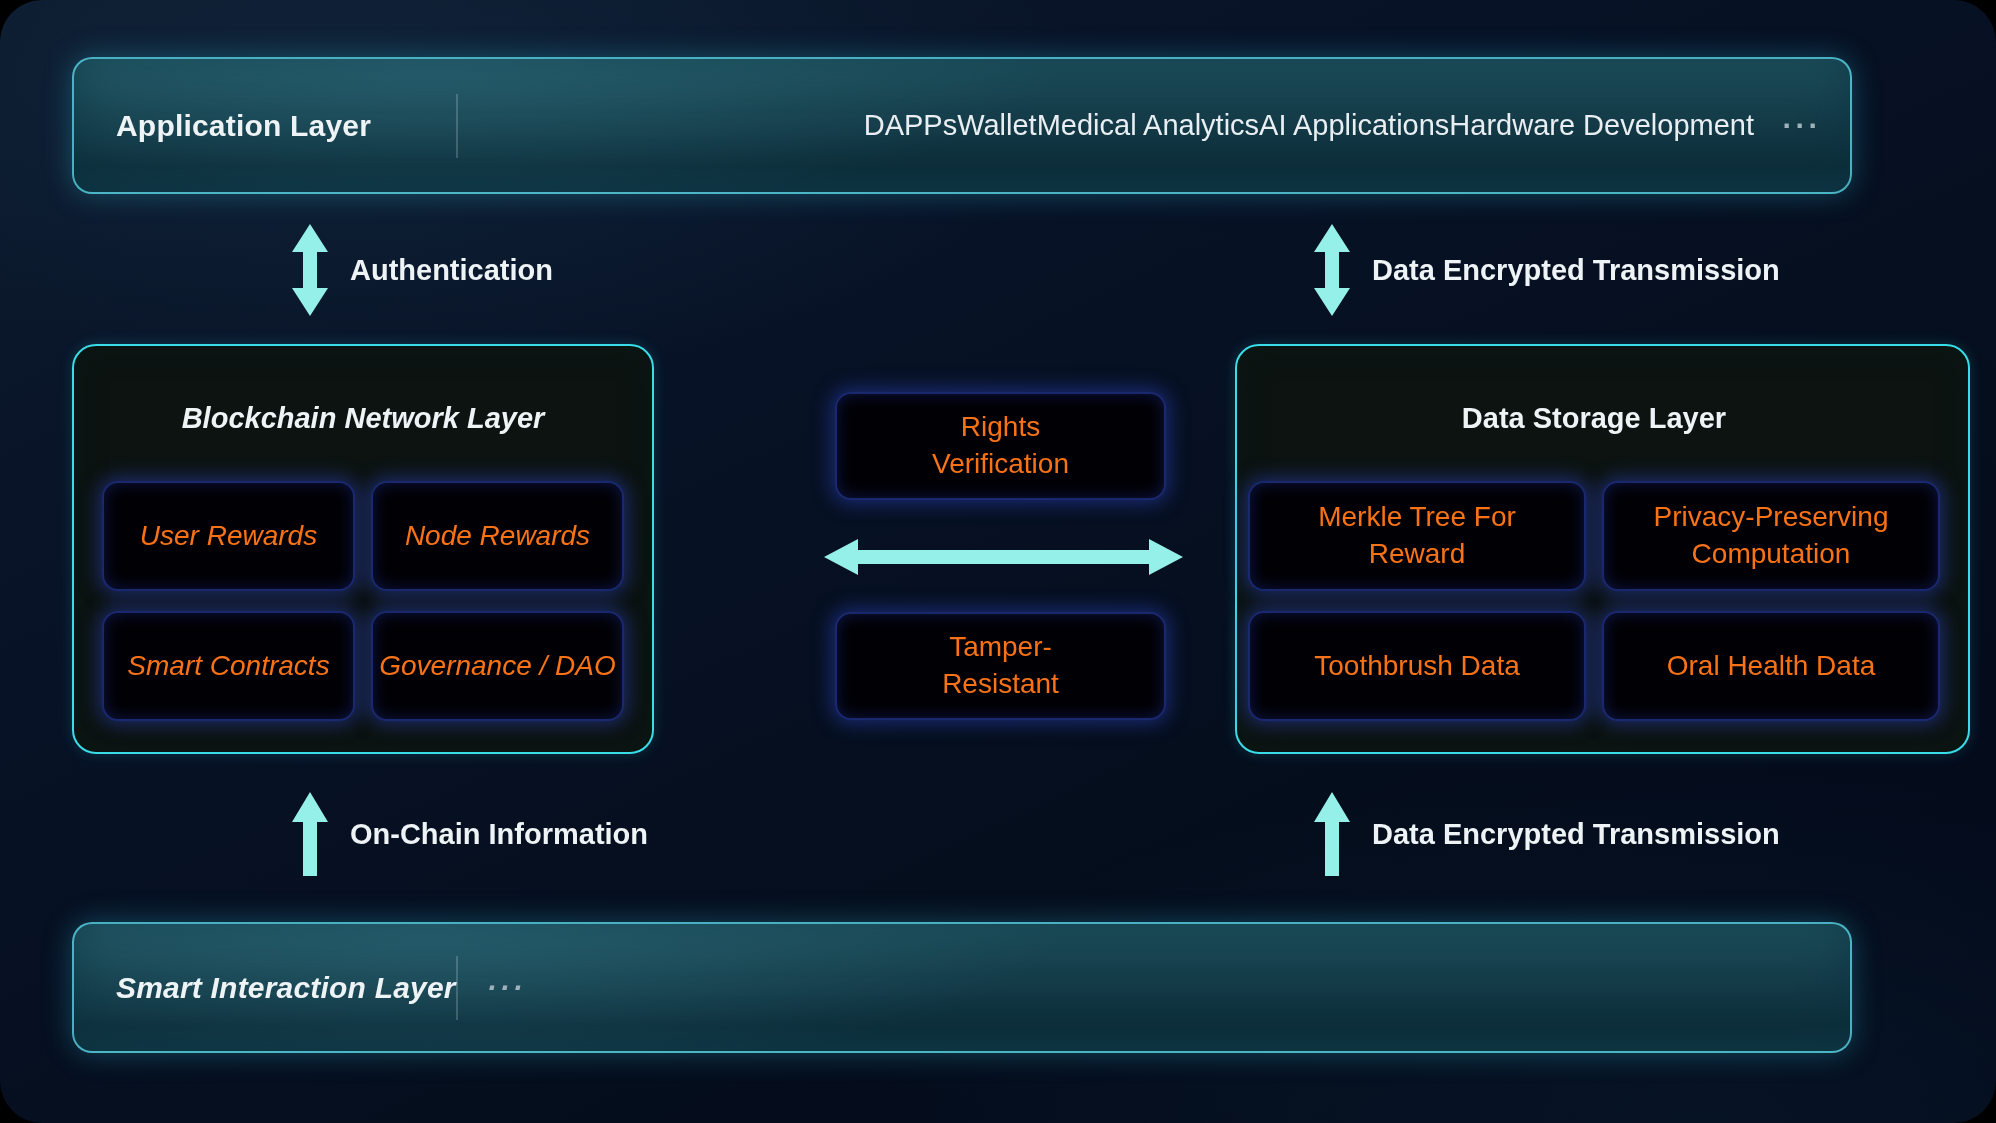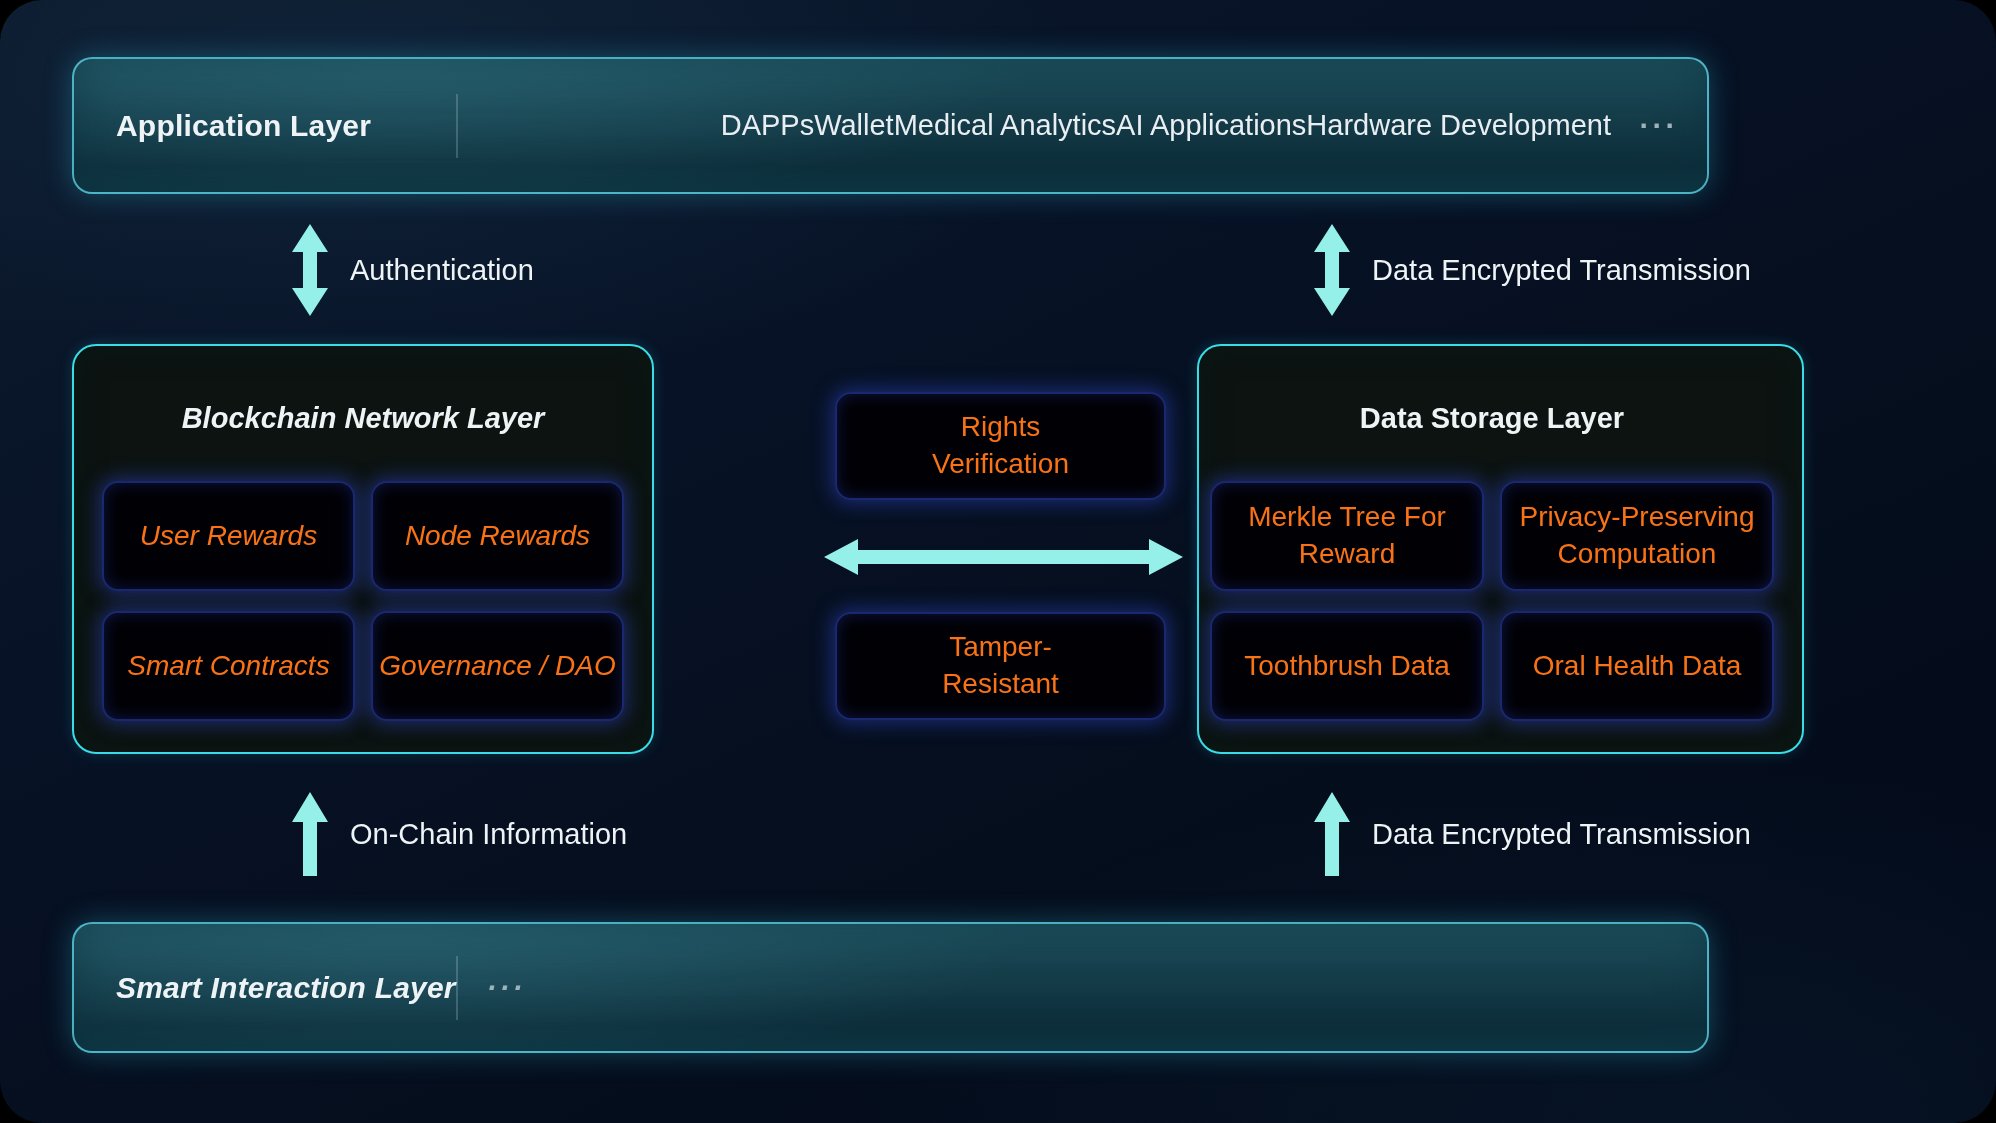--- a/index.html
+++ b/index.html
@@ -8,51 +8,51 @@
     border-radius:42px;
     background:
       radial-gradient(1200px 500px at 18% 8%, rgba(26,58,84,0.35), rgba(0,0,0,0) 60%),
       radial-gradient(1400px 600px at 85% 100%, rgba(13,42,60,0.30), rgba(0,0,0,0) 60%),
       linear-gradient(155deg,#0c192c 0%,#071226 35%,#050e1d 65%,#03091a 100%);
     font-family:"Liberation Sans", sans-serif;
     color:#eef3f6;
   }
   
   .bar{
-    position:absolute;left:72px;width:1637px;box-sizing:border-box;
+    position:absolute;left:72px;width:1780px;box-sizing:border-box;
     border-radius:20px;border:2px solid rgba(84,197,215,0.85);
     background:
       radial-gradient(900px 220px at 20% 0%, rgba(64,140,158,0.35), rgba(0,0,0,0) 70%),
       linear-gradient(180deg,#1f515e 0%,#153d4a 40%,#0d2e3a 80%,#0f3643 100%);
     box-shadow:0 0 28px rgba(46,178,203,0.35), inset 0 0 46px rgba(10,48,62,0.55);
     display:flex;align-items:center;
   }
   #app-bar{top:57px;height:137px;}
   #interaction-bar{top:922px;height:131px;font-style:italic;}
   .bar-title{flex:none;width:340px;padding-left:42px;font-weight:700;font-size:30px;letter-spacing:0.2px;}
   .bar-divider{flex:none;width:2px;height:64px;background:rgba(205,230,236,0.22);}
   .bar-items{flex:1;display:flex;justify-content:flex-end;align-items:center;font-size:29px;color:#e9eef2;}
   .bar-more{flex:none;width:96px;text-align:center;color:#9db2ba;font-size:30px;font-weight:700;letter-spacing:3px;}
   
   .flow{position:absolute;display:flex;align-items:center;gap:18px;}
-  .flow .flow-label{font-weight:400;font-size:29px;white-space:nowrap;}
+  .flow .flow-label{font-weight:700;font-size:29px;white-space:nowrap;}
   .flow svg{display:block;flex:none;}
   #flow-auth{left:288px;top:222px;}
   #flow-enc-top{left:1310px;top:222px;}
   #flow-onchain{left:288px;top:792px;}
   #flow-enc-bottom{left:1310px;top:792px;}
   
   .section{
     position:absolute;box-sizing:border-box;top:344px;height:410px;
     background:#0c1311;border:2px solid #38dde8;border-radius:24px;
     box-shadow:0 0 14px rgba(45,210,226,0.18), inset 0 0 30px rgba(8,26,24,0.6);
     padding:0 28px;
   }
   #blockchain-section{left:72px;width:582px;font-style:italic;}
-  #storage-section{left:1197px;width:607px;padding-left:11px;}
+  #storage-section{left:1235px;width:735px;padding-left:11px;}
   .section-title{text-align:center;font-weight:700;font-size:29px;margin-top:56px;}
   .section-grid{margin-top:46px;display:grid;grid-template-columns:1fr 1fr;gap:20px 16px;}
   
   .chip{
     box-sizing:border-box;height:110px;background:#010105;border-radius:16px;
     border:2px solid rgba(48,72,198,0.55);
     box-shadow:0 0 18px 4px rgba(43,66,190,0.50), inset 0 0 16px rgba(43,66,190,0.35);
     display:flex;align-items:center;justify-content:center;text-align:center;
     font-size:28px;line-height:1.32;color:#f97316;white-space:pre-line;
   }

